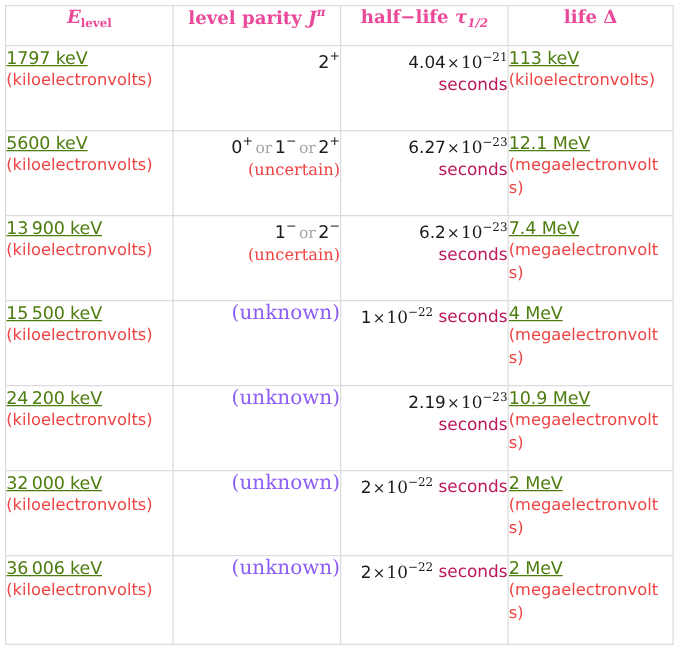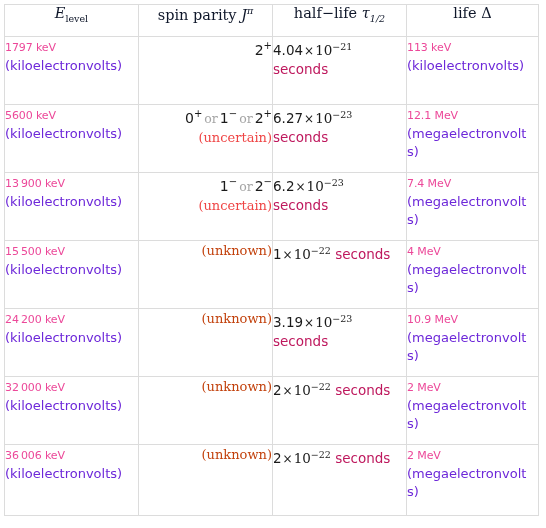--- a/index.html
+++ b/index.html
@@ -37,22 +37,22 @@
   table.props td {
     border: 1px solid #dcdcdc;
     padding: 0;
     vertical-align: top;
   }
 
   
   thead th {
     height: 31px;
     vertical-align: middle;
-    font-weight: normal;
-    color: #0f172a;
+    font-weight: bold;
+    color: #ec4899;
     font-family: "DejaVu Serif", serif;
     font-size: 14.5px;
     padding: 0 4px;
     white-space: nowrap;
     overflow: hidden;
   }
   .hdr-italic {
     font-style: italic;
     font-family: "DejaVu Serif", serif;
   }
@@ -77,38 +77,39 @@
     height: 67px;
     padding: 7px 8px 6px 8px;
     overflow: hidden;
   }
   tbody tr:last-child td { height: 70px; }
 
   .cell {
     line-height: 18px;
   }
   .val {
-    color: #ec4899;
-    font-family: "DejaVu Sans", sans-serif;
-    font-size: 11px;
+    color: #4d7c0f;
+    font-family: "DejaVu Sans", sans-serif;
+    font-size: 14px;
     letter-spacing: -0.1px;
+    text-decoration: underline;
   }
   .unit {
     display: block;
-    color: #6d28d9;
+    color: #ef4444;
     font-family: "DejaVu Sans", sans-serif;
     font-size: 13px;
     line-height: 18px;
     word-break: break-all;
   }
 
   
   td.col-e   { text-align: left; }
   td.col-jp  { text-align: right; }
-  td.col-hl  { text-align: left; margin-left: 10px; }
+  td.col-hl  { text-align: right; margin-left: 10px; }
   td.col-w   { text-align: left; margin-left: 40px; }
 
   
   td.col-w .unit {
     width: 124px;
     word-break: break-all;
   }
 
   
   .jp-line {
@@ -130,23 +131,23 @@
     font-family: "DejaVu Sans", sans-serif;
   }
   .jp-note {
     display: block;
     color: #ef4444;
     font-family: "DejaVu Serif", serif;
     font-size: 13px;
     line-height: 19px;
   }
   .unknown {
-    color: #c2410c;
-    font-family: "DejaVu Serif", serif;
-    font-size: 13px;
+    color: #8b5cf6;
+    font-family: "DejaVu Serif", serif;
+    font-size: 16px;
   }
 
   
   .sci {
     color: #1a1a1a;
     font-family: "DejaVu Sans", sans-serif;
     font-size: 13.5px;
     white-space: nowrap;
   }
   .sci .mant { font-family: "DejaVu Sans", sans-serif; }
@@ -178,21 +179,21 @@
         <col class="c1">
         <col class="c2">
         <col class="c3">
     </colgroup>
     <thead>
       <tr>
         <th>
           <span class="hdr-italic">E</span><span class="sub">level</span>
         </th>
         <th>
-          <span>spin parity</span>&nbsp;<span class="hdr-italic">J</span><span class="sup-it">π</span>
+          <span>level parity</span>&nbsp;<span class="hdr-italic">J</span><span class="sup-it">π</span>
         </th>
         <th>
           <span>half−life</span>&nbsp;<span class="hdr-italic">τ</span><span class="sub-it">1/2</span>
         </th>
         <th>
           <span>life</span>&nbsp;<span>Δ</span>
         </th>
       </tr>
     </thead>
     <tbody id="tbody">
@@ -253,21 +254,21 @@
           </td>
         </tr>
         <tr>
           <td class="col-e">
             <div class="cell"><span class="val">24 200 keV</span><span class="unit">(kiloelectronvolts)</span></div>
           </td>
           <td class="col-jp">
             <div class="cell"><span class="unknown">(unknown)</span></div>
           </td>
           <td class="col-hl">
-            <div class="cell hl-wrap"><span class="sci"><span class="mant">3.19</span><span class="times">×</span><span class="base">10</span><span class="exp">−23</span></span><span class="secs secs-block">seconds</span></div>
+            <div class="cell hl-wrap"><span class="sci"><span class="mant">2.19</span><span class="times">×</span><span class="base">10</span><span class="exp">−23</span></span><span class="secs secs-block">seconds</span></div>
           </td>
           <td class="col-w">
             <div class="cell"><span class="val">10.9 MeV</span><span class="unit">(megaelectronvolts)</span></div>
           </td>
         </tr>
         <tr>
           <td class="col-e">
             <div class="cell"><span class="val">32 000 keV</span><span class="unit">(kiloelectronvolts)</span></div>
           </td>
           <td class="col-jp">

